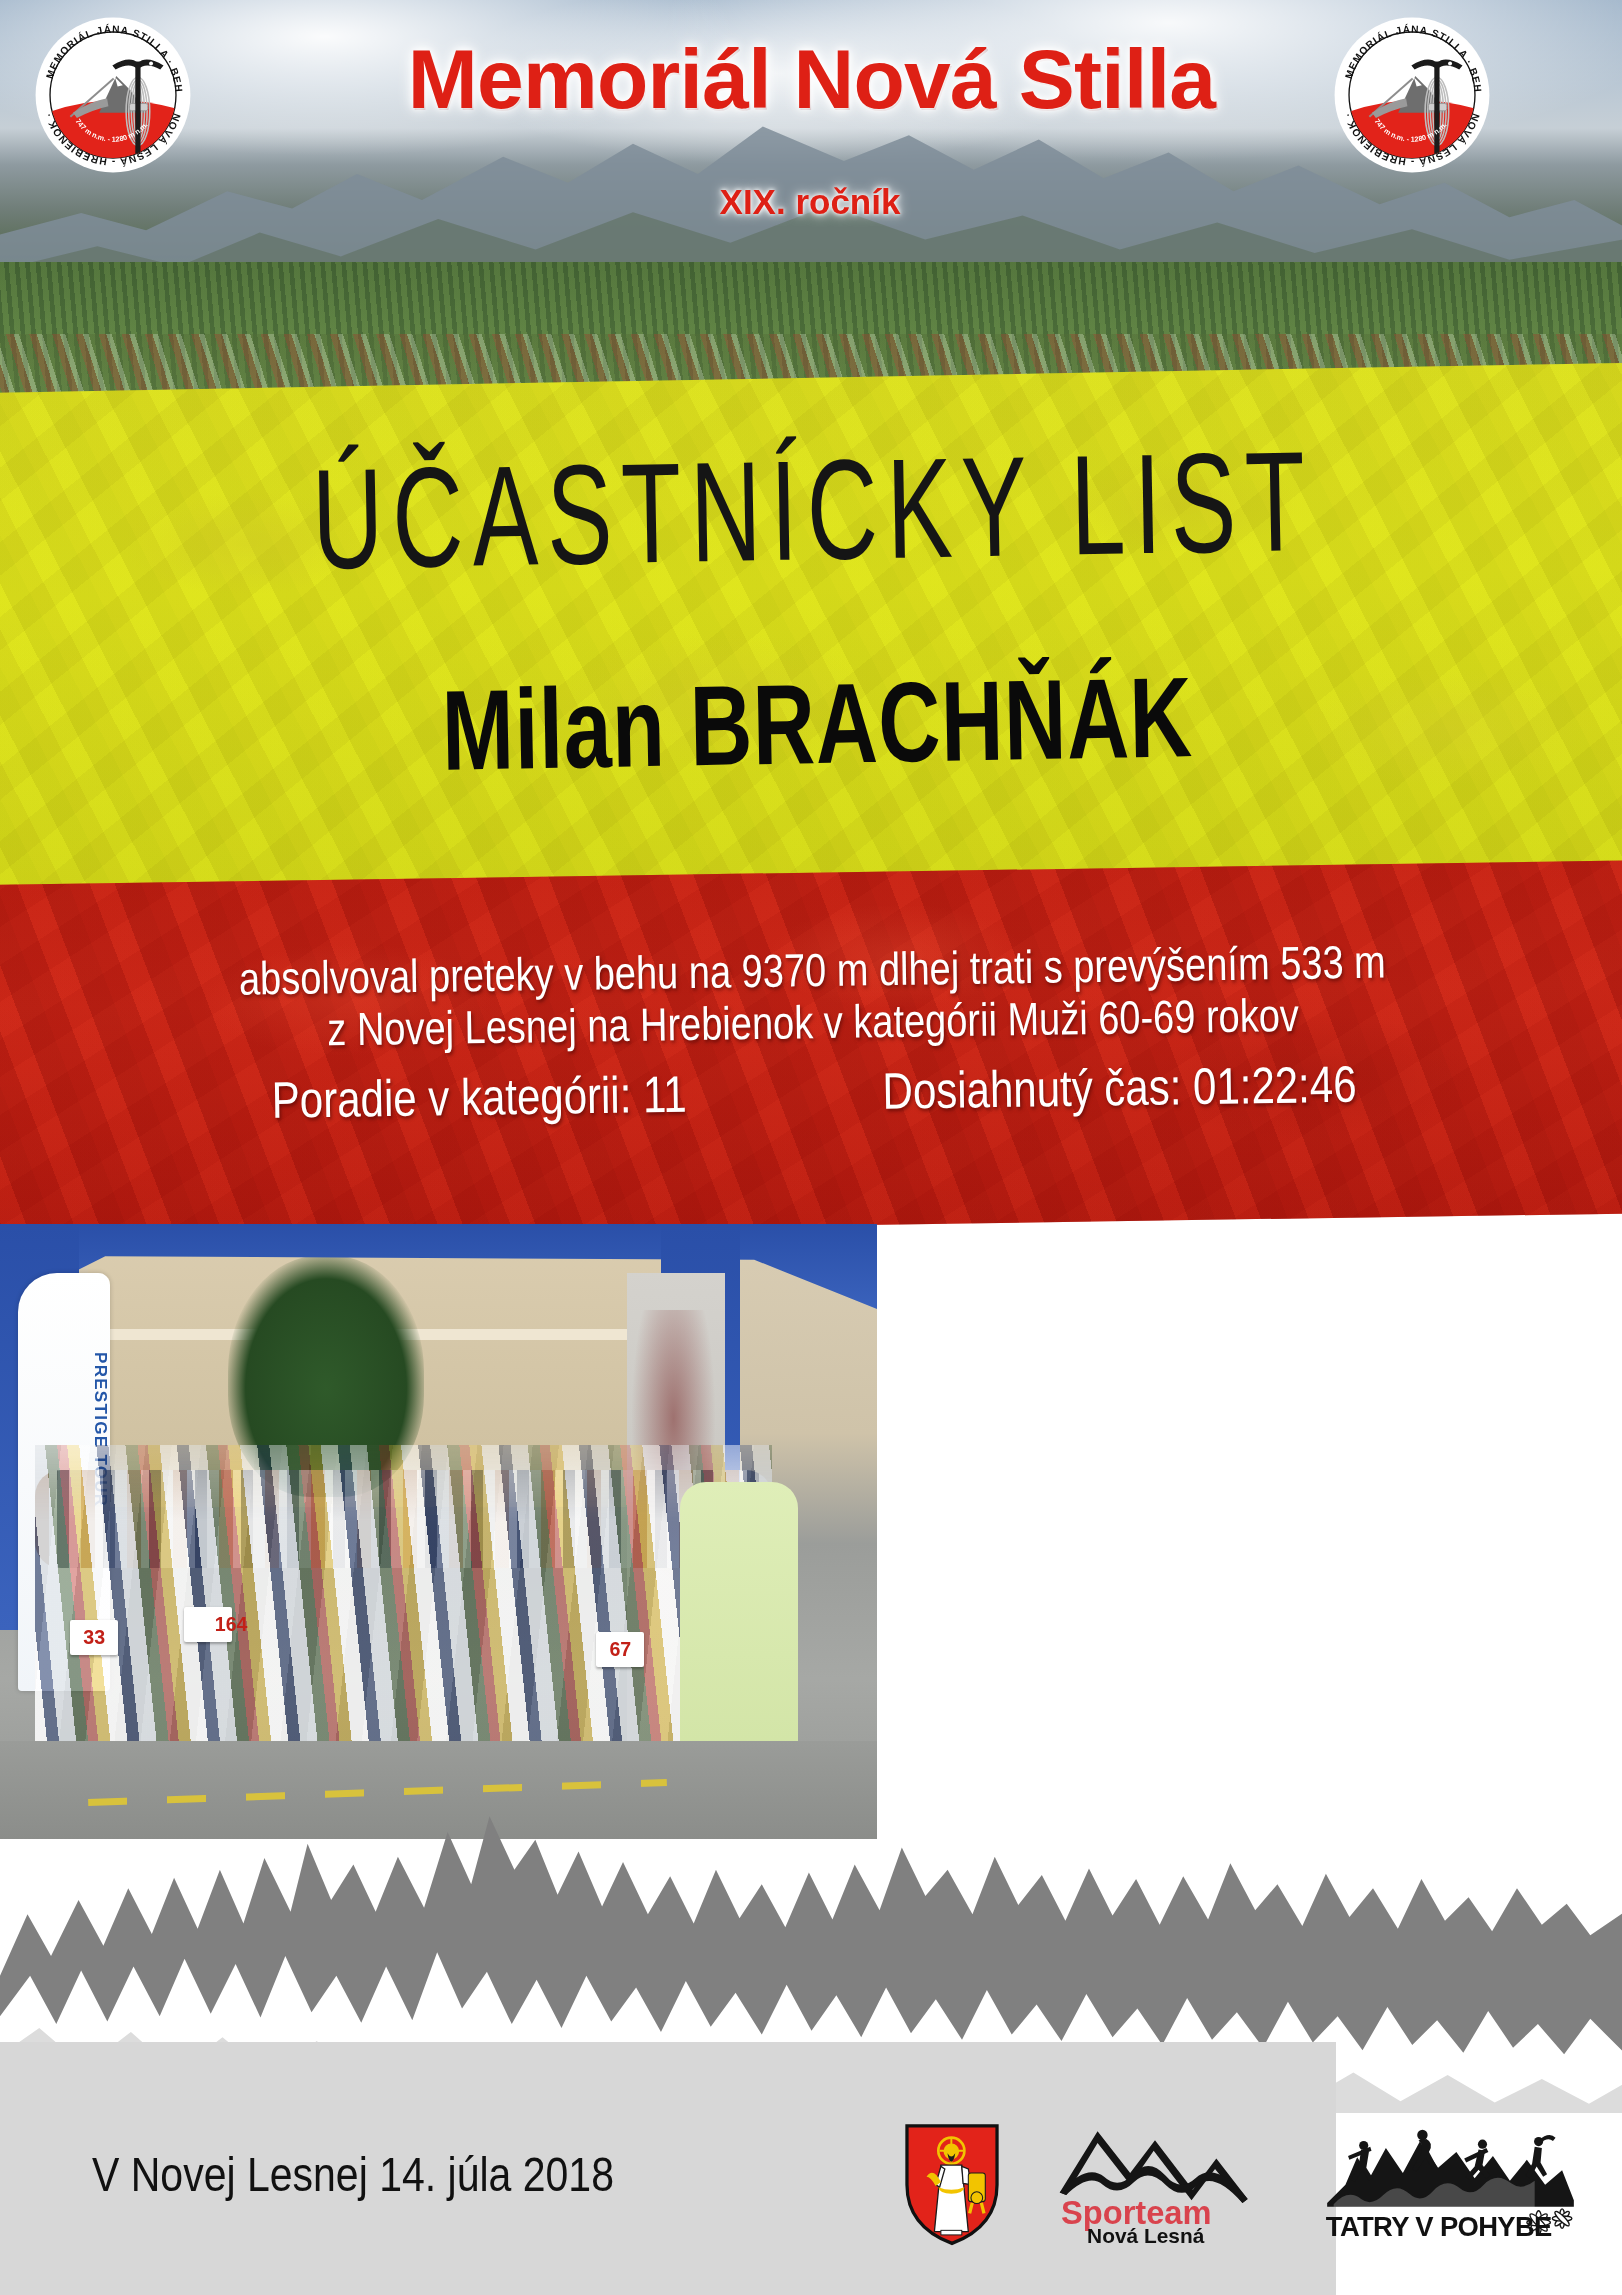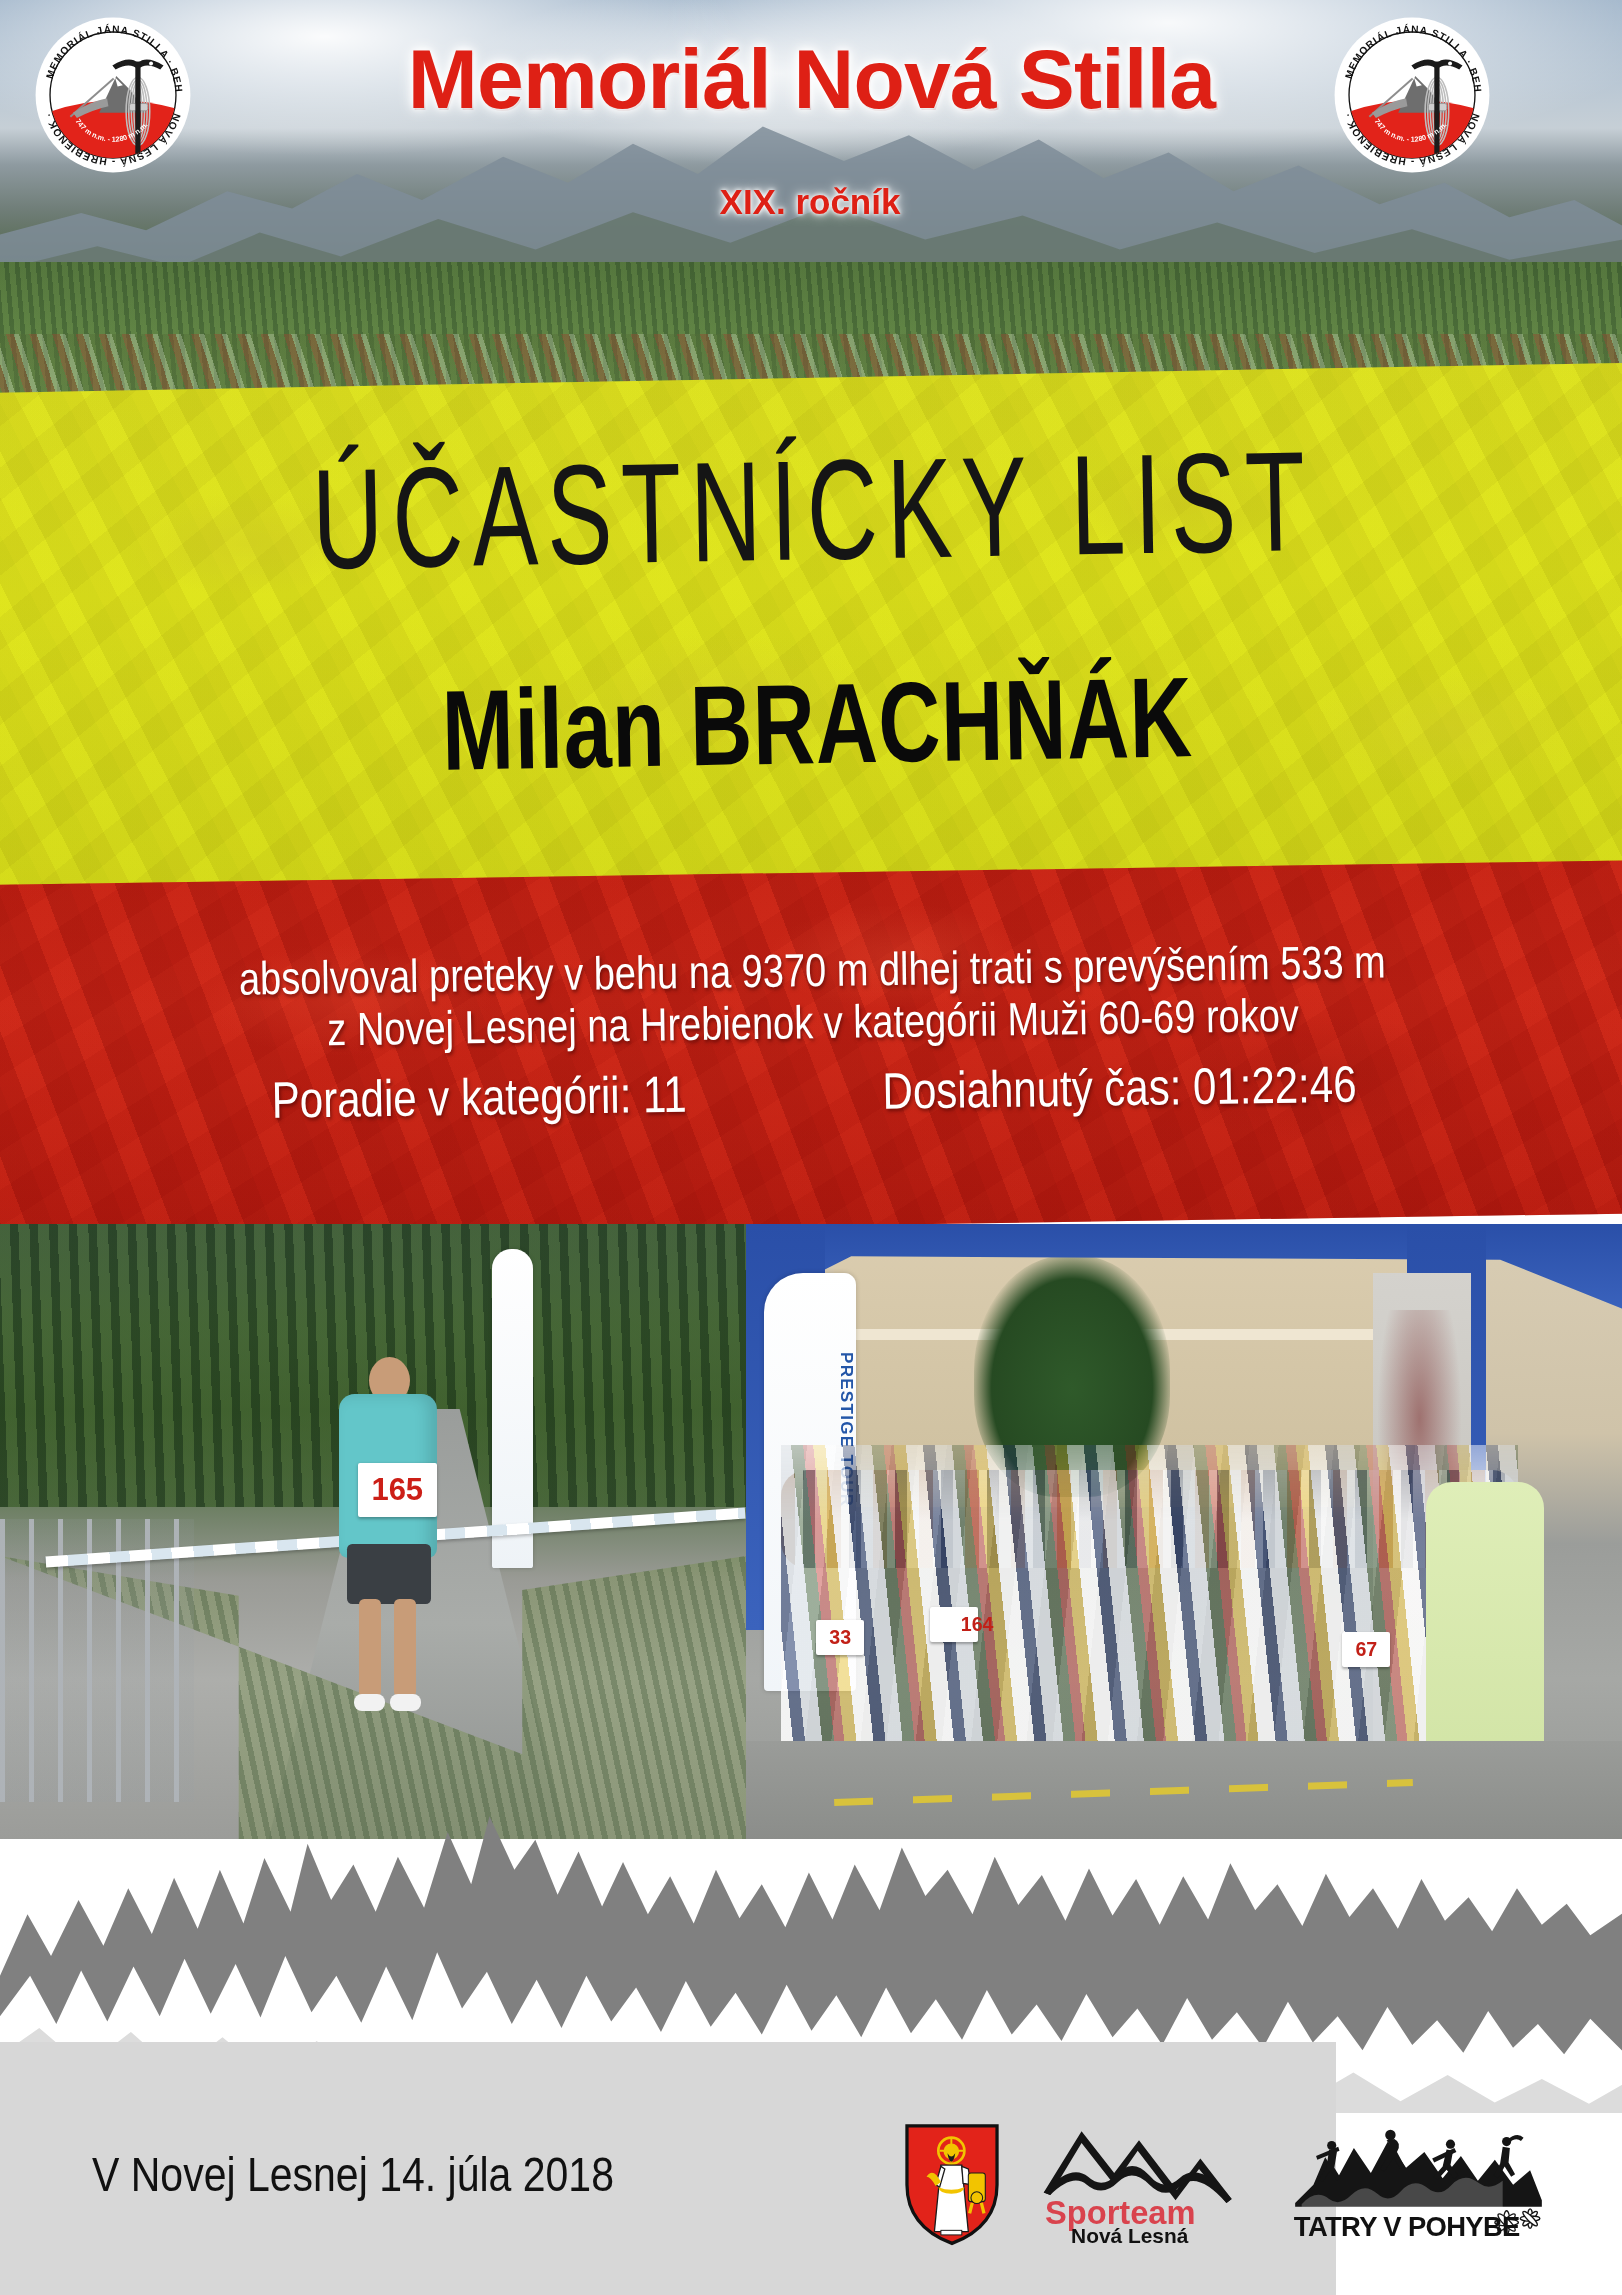--- a/index.html
+++ b/index.html
@@ -301,21 +301,21 @@
     background:#d7d7d7;
   }
   #issue-place-date{
     position:absolute; left:92px; top:105px;
     font-size:41px; color:#111;
     font-family:"Liberation Sans Narrow","Liberation Sans", sans-serif;
     transform:scaleY(1.18); transform-origin:left top;
   }
   #sponsor-row{
     position:absolute; left:903px; top:80px;
-    display:flex; align-items:flex-end; gap:40px;
+    display:flex; align-items:flex-end; gap:56px;
   }
   .sponsor{ position:relative; }
   #coat-of-arms{ width:98px; height:124px; }
   #sporteam-logo{ width:196px; height:124px; }
   #tatry-logo{ width:255px; height:124px;margin-left:14px; }
   .sponsor svg{ display:block; width:100%; height:100%; }
 </style>
 </head>
 <body>
 
@@ -418,38 +418,20 @@
   <div class="red-line" id="race-line-1">absolvoval preteky v behu na 9370 m dlhej trati s prevýšením 533 m</div>
   <div class="red-line" id="race-line-2">z Novej Lesnej na Hrebienok v kategórii Muži 60-69 rokov</div>
   <div id="result-row">
     <div>Poradie v kategórii: 11</div>
     <div>Dosiahnutý čas: 01:22:46</div>
   </div>
 </div>
 
 <div id="photo-strip">
 
-  <div class="photo" id="photo-finish">
-    <div class="trees"></div>
-    <div class="road"></div>
-    <div class="grass"></div>
-    <div class="barrier"></div>
-    <div class="flag-banner"></div>
-    <div class="tape"></div>
-    <div class="runner-fig" id="main-runner">
-      <div class="head"></div>
-      <div class="torso"></div>
-      <div id="bib-165">165</div>
-      <div class="shorts"></div>
-      <div class="leg l"></div>
-      <div class="leg r"></div>
-      <div class="shoe l"></div>
-      <div class="shoe r"></div>
-    </div>
-  </div>
 
   <div class="photo" id="photo-start">
     <div class="wall"></div>
     <div class="wall-stripe"></div>
     <div class="tree"></div>
     <div class="arch-top"></div>
     <div class="arch-l"></div>
     <div class="arch-r"></div>
     <div class="pillar"></div>
     <div class="mural"></div>

